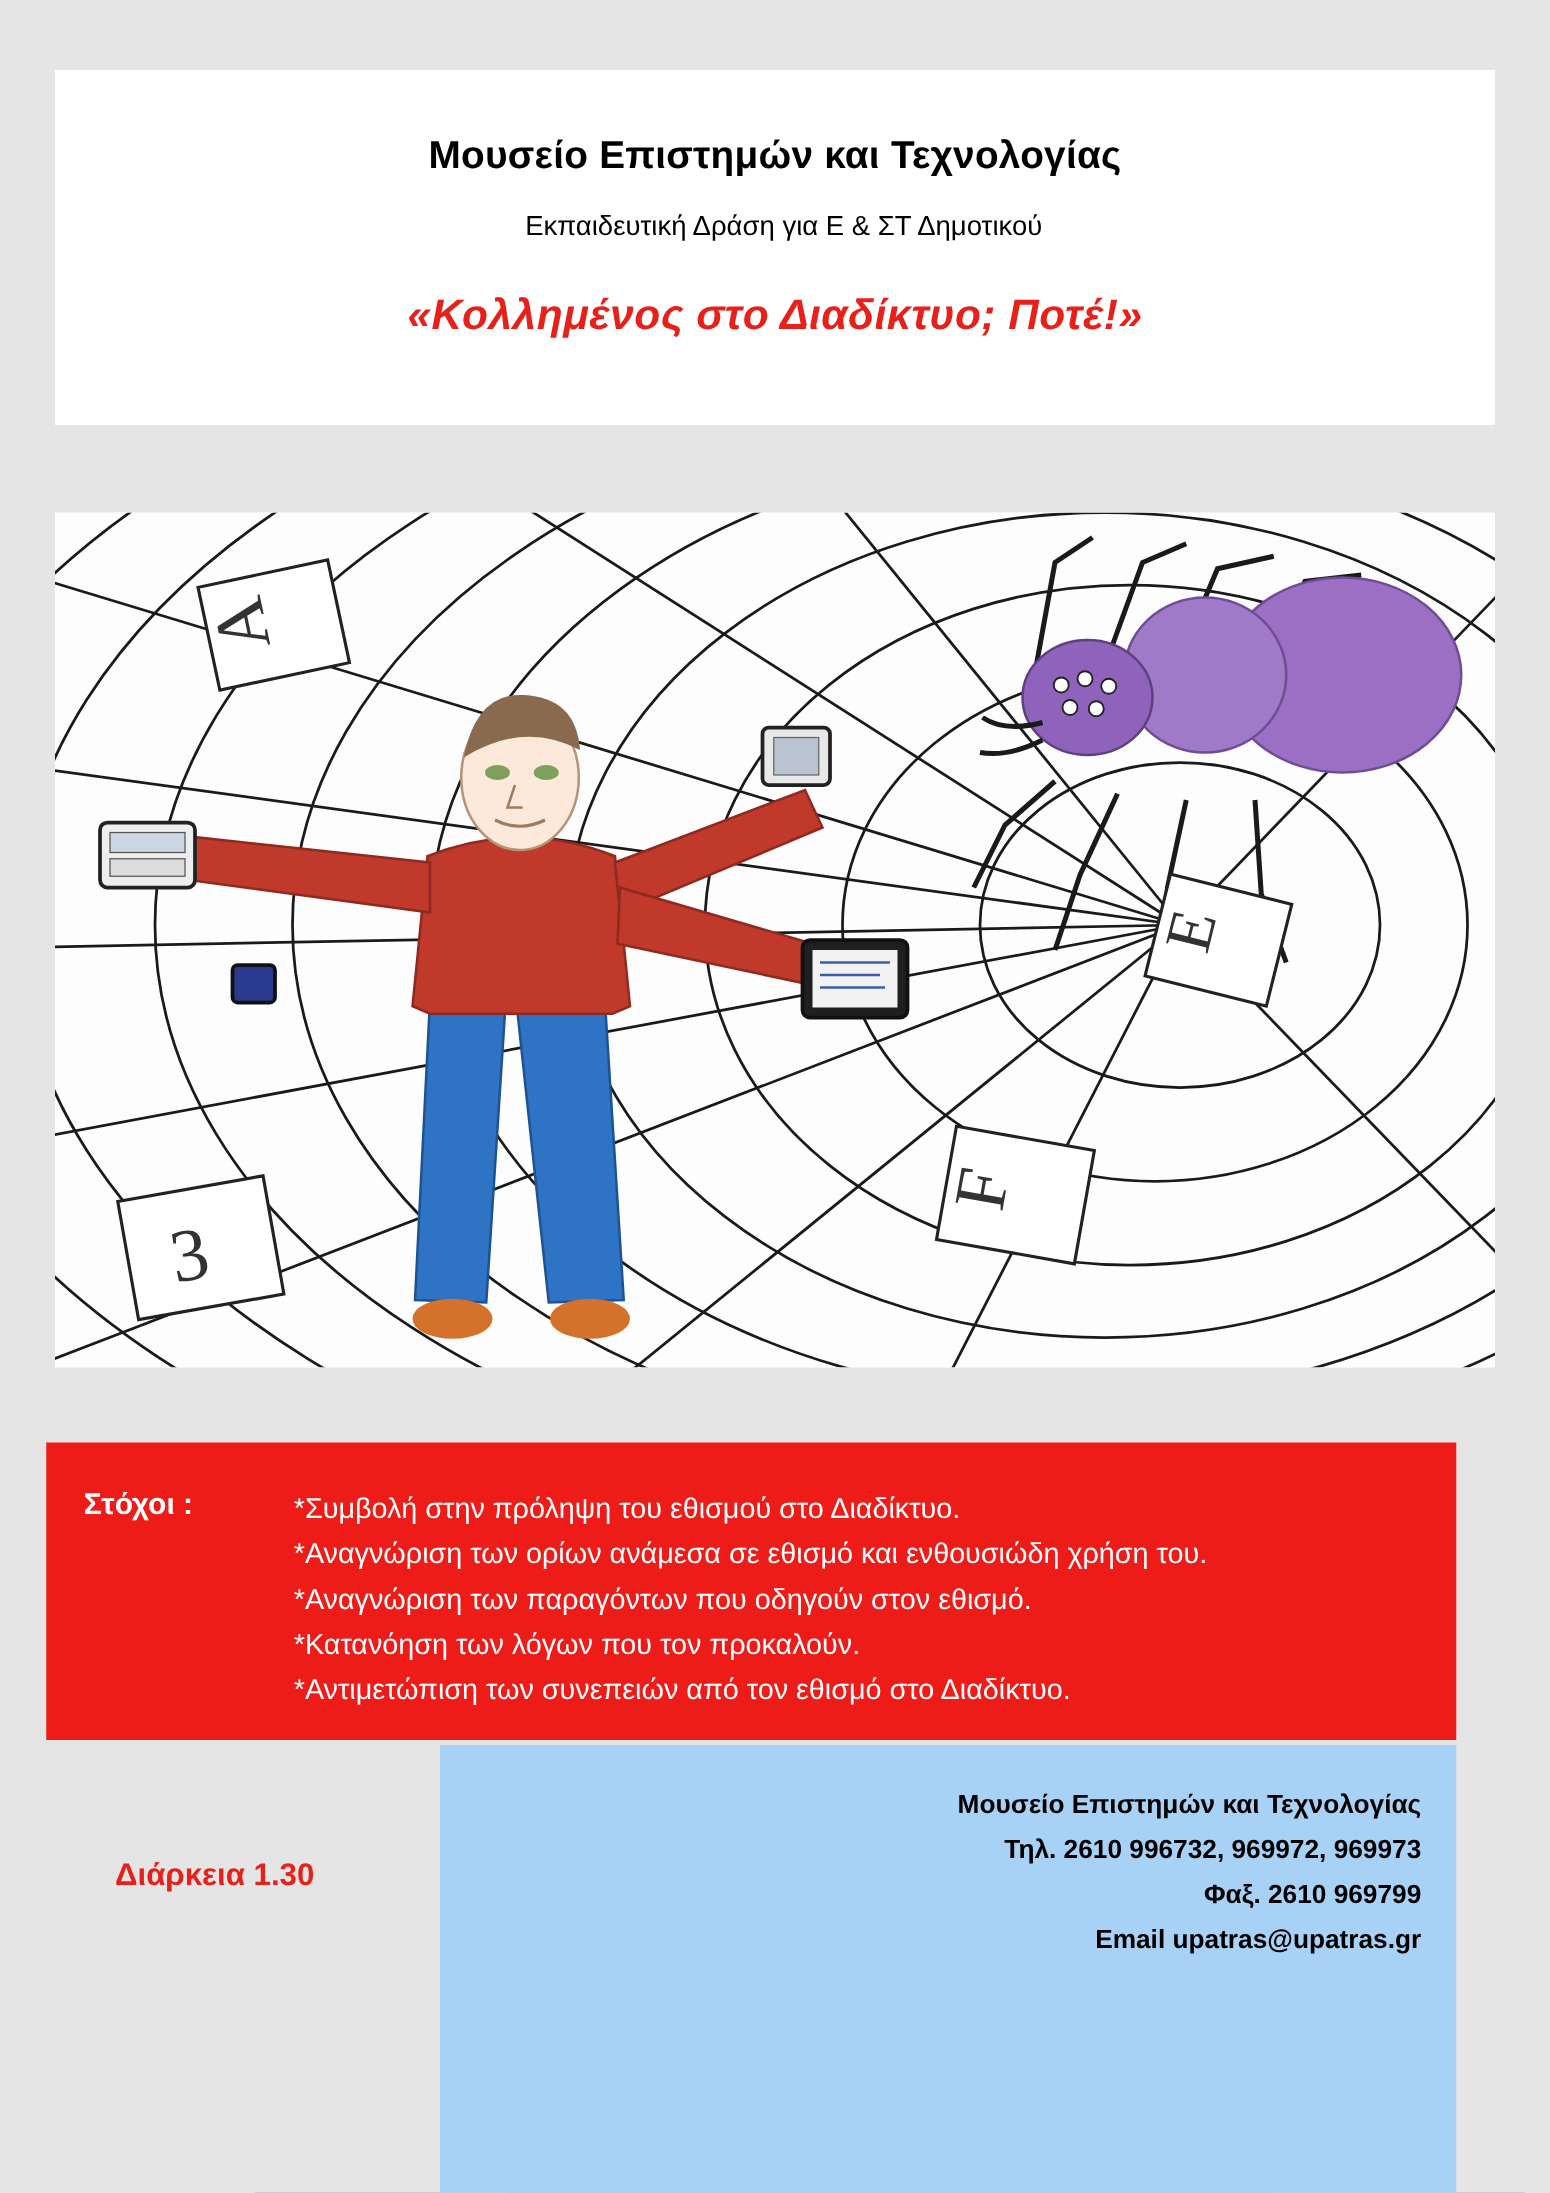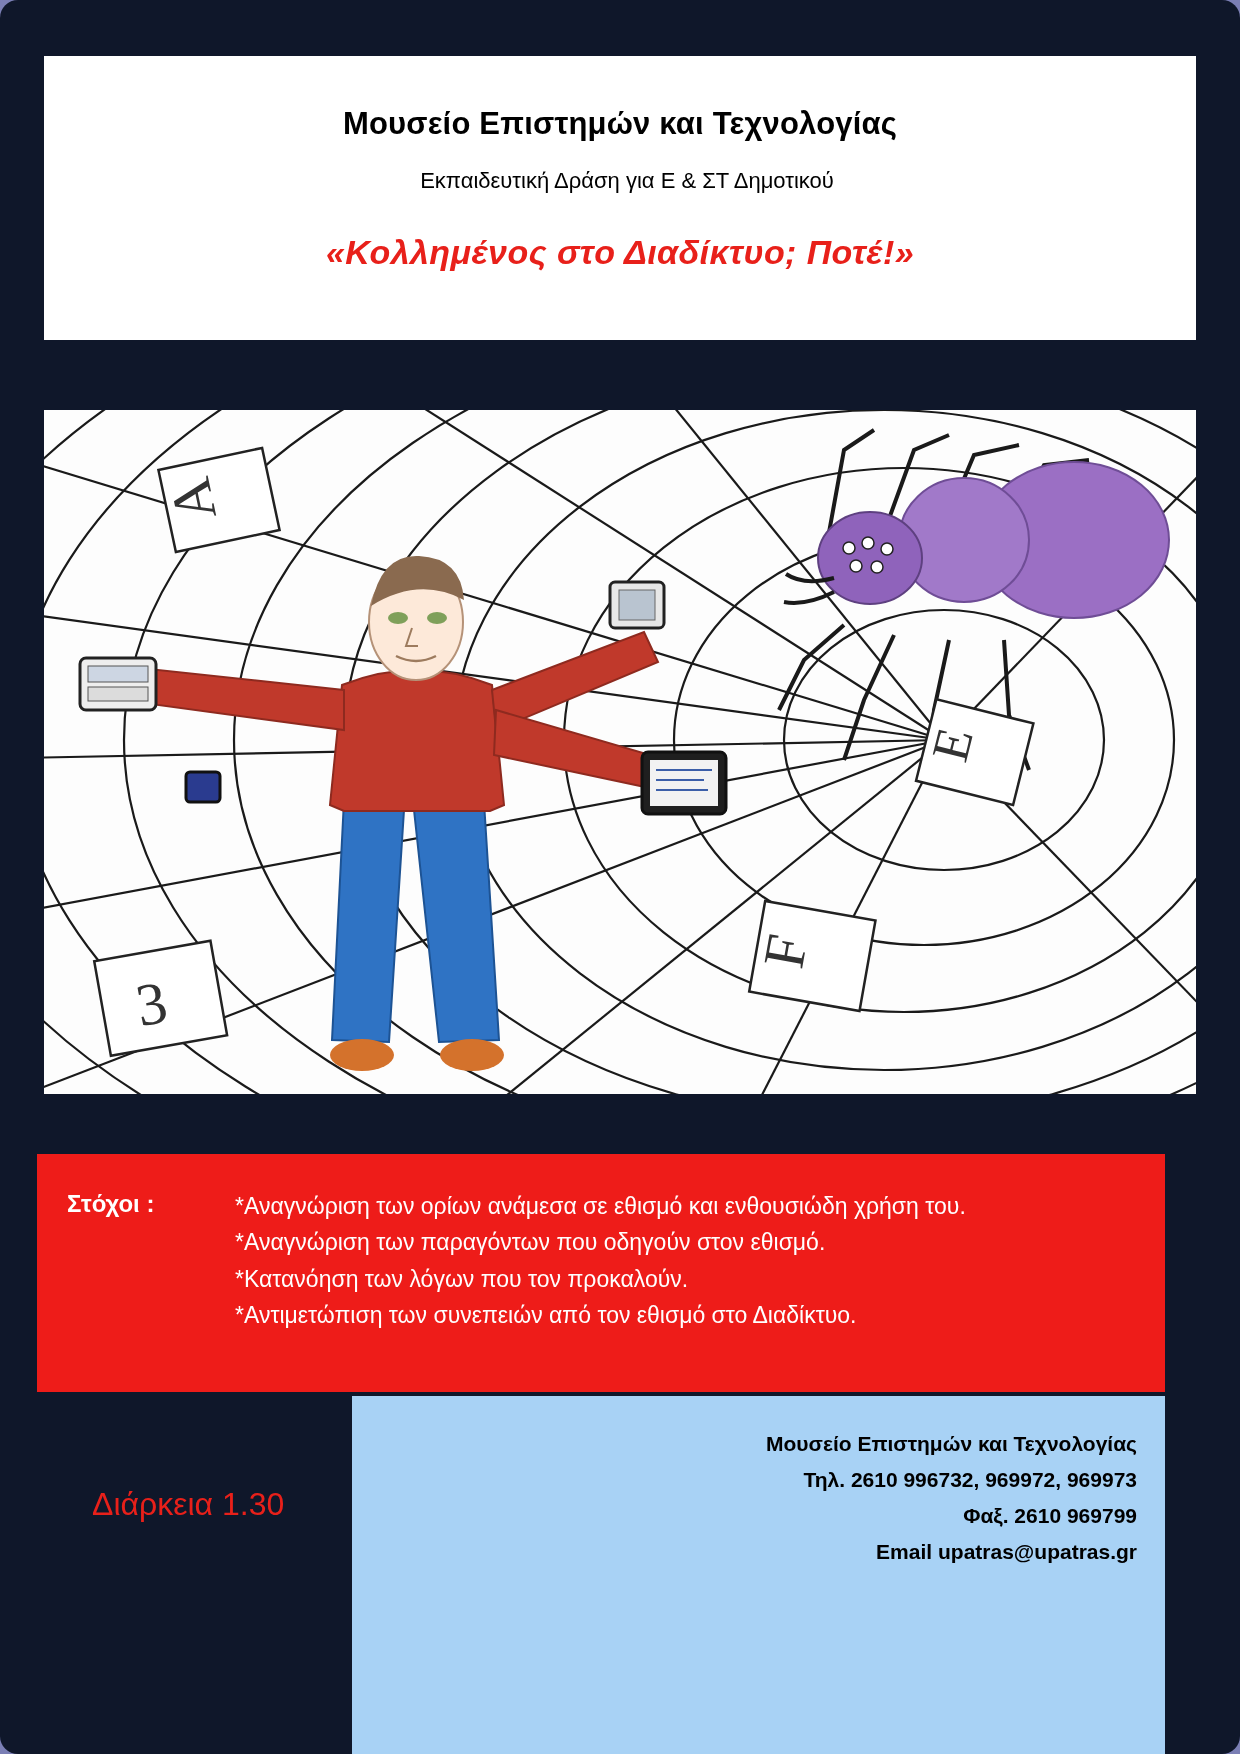--- a/index.html
+++ b/index.html
@@ -13,22 +13,21 @@
     font-family: "Liberation Sans", sans-serif;
     overflow: hidden;
     position: relative;
   }
 
   .poster {
     position: absolute;
     left: 0; top: 0;
     width: 1240px;
     height: 1754px;
-    background: #0f172a;
-    border-radius: 18px;
+    background: #e5e5e5;
   }
 
   
   .header-card {
     position: absolute;
     left: 44px;
     top: 56px;
     width: 1152px;
     height: 284px;
     background: #ffffff;
@@ -126,22 +125,22 @@
     font-size: 21px;
     font-weight: bold;
     color: #000000;
     line-height: 1.72;
     white-space: nowrap;
   }
   .duration {
     position: absolute;
     left: 92px;
     top: 1486px;
-    font-size: 32px;
-    font-weight: normal;
+    font-size: 25px;
+    font-weight: bold;
     color: #e8201a;
     white-space: nowrap;
   }
 </style>
 </head>
 <body>
 
 <div class="poster">
 
   <div class="header-card">
@@ -266,20 +265,21 @@
             <text x="92" y="612" font-family="Liberation Serif, serif" font-size="60" fill="#333">3</text>
           </g>
         </g>
       </svg>
     </div>
   </div>
 
   <div class="goals-box">
     <div class="goals-label">Στόχοι :</div>
     <div class="goals-list">
+      <div class="goal-item">*Συμβολή στην πρόληψη του εθισμού στο Διαδίκτυο.</div>
       <div class="goal-item">*Αναγνώριση των ορίων ανάμεσα σε εθισμό και ενθουσιώδη χρήση του.</div>
       <div class="goal-item">*Αναγνώριση των παραγόντων που οδηγούν στον εθισμό.</div>
       <div class="goal-item">*Κατανόηση των λόγων που τον προκαλούν.</div>
       <div class="goal-item">*Αντιμετώπιση των συνεπειών από τον εθισμό στο Διαδίκτυο.</div>
     </div>
   </div>
 
   <div class="footer-blue">
     <div class="footer-contact">
       <div>Μουσείο Επιστημών και Τεχνολογίας</div>

